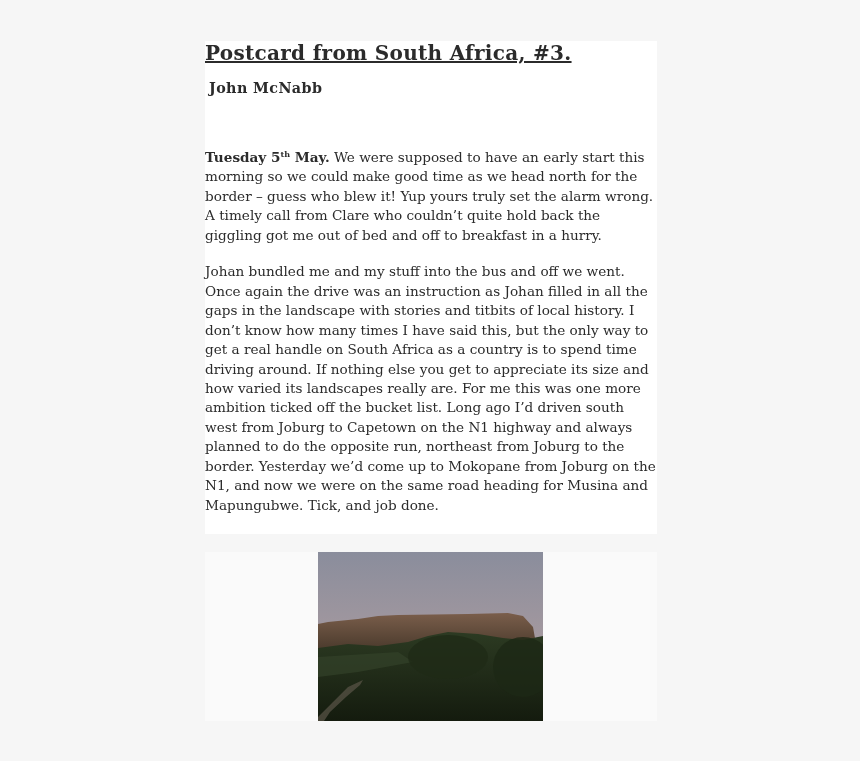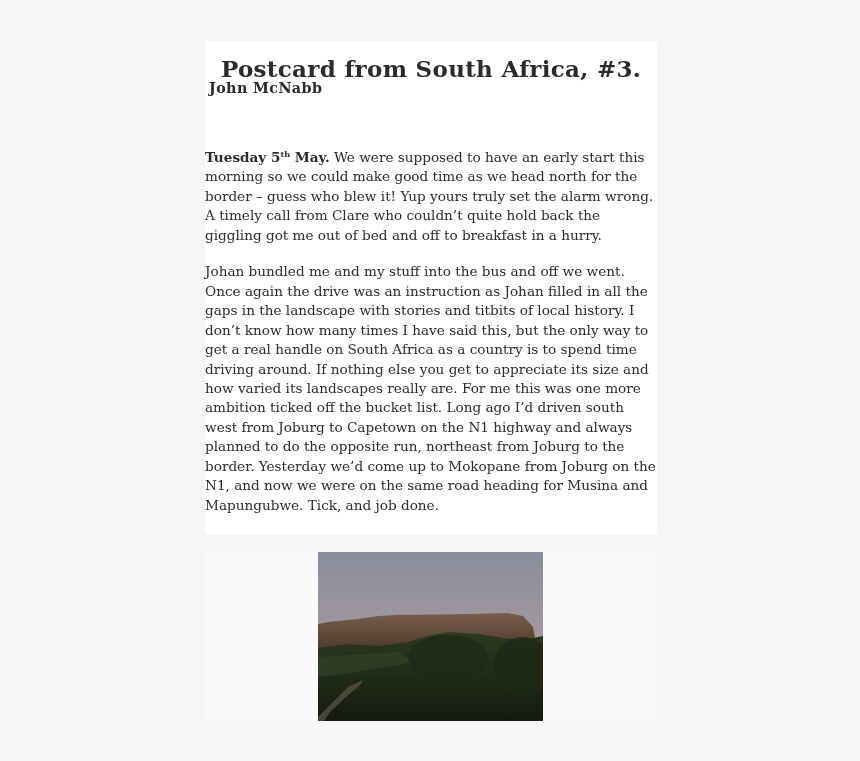--- a/index.html
+++ b/index.html
@@ -8,23 +8,24 @@
     background: #f6f6f6;
     font-family: "DejaVu Serif", serif;
     color: #2b2b2b;
   }
   .article {
     position: absolute; left: 205px; top: 41px; width: 452px;
     background: #ffffff;
     height: 493px;
   }
   .title {
-    margin: 16px; position: absolute; left: 0; top: 0;
-    font-size: 23px; font-weight: bold; line-height: 24px; letter-spacing: 0.3px;
+    margin: 0; position: absolute; left: 0; top: 0;
+    font-size: 20px; font-weight: bold; line-height: 24px; letter-spacing: 0.3px;
     white-space: nowrap;
+    text-decoration: underline;
   }
   .author {
     margin: 0; position: absolute; left: 4px; top: 38px;
     font-size: 14.3px; font-weight: bold; line-height: 18px; letter-spacing: 0.4px;
   }
   .body-text {
     position: absolute; left: 0; top: 107px; width: 452px;
     font-size: 13.6px; line-height: 19.45px;
   }
   .body-text p { margin: 0 0 17px 0; }

